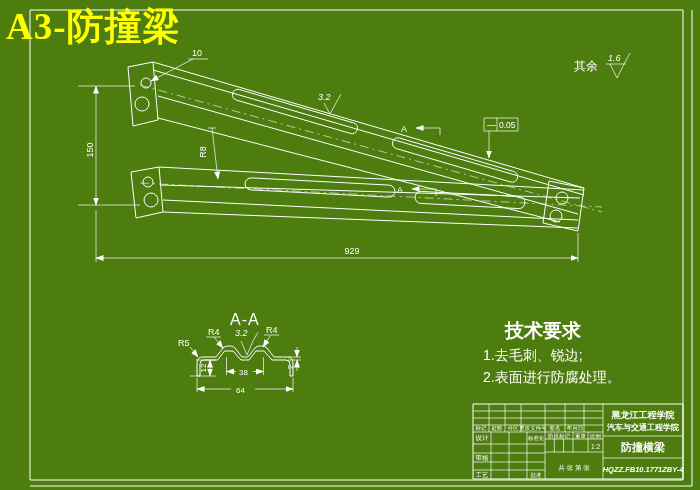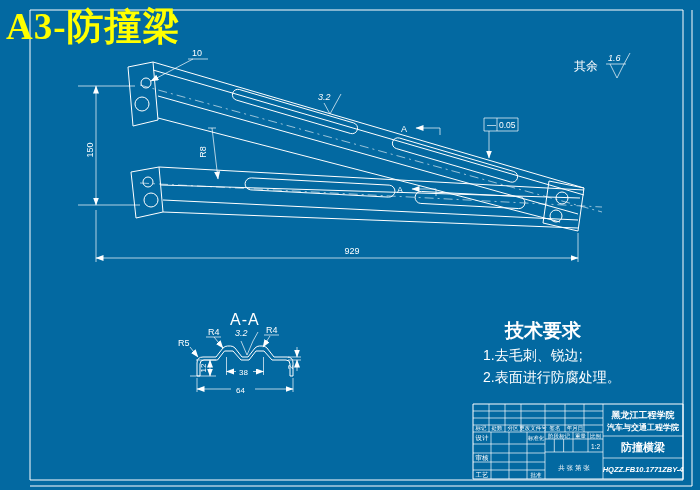--- a/index.html
+++ b/index.html
@@ -1,16 +1,16 @@
 <!DOCTYPE html>
 <html><head>
 <meta charset="utf-8">
 <style>
   html,body{margin:0;padding:0;background:#000;width:700px;height:490px;overflow:hidden;}
-  #stage{position:relative;width:700px;height:490px;background:#0369a1;}
+  #stage{position:relative;width:700px;height:490px;background:#4d7c0f;}
   #cad-title{position:absolute;left:6px;top:2px;z-index:5;color:#FFFF00;
     font-family:"Liberation Serif",serif;font-weight:bold;font-size:37px;letter-spacing:1px;white-space:nowrap;}
   svg{position:absolute;left:0;top:0;}
   svg *{vector-effect:non-scaling-stroke;}
   .geo{stroke:#fff;stroke-width:1;fill:none;}
   .thin{stroke:#fff;stroke-width:0.7;fill:none;}
   .dash{stroke:#fff;stroke-width:0.6;fill:none;stroke-dasharray:9 4 2 4;}
   text{fill:#fff;font-family:"Liberation Sans",sans-serif;}
   .dimtxt{font-size:9px;}
   .cjk{font-family:"Liberation Sans",sans-serif;}

